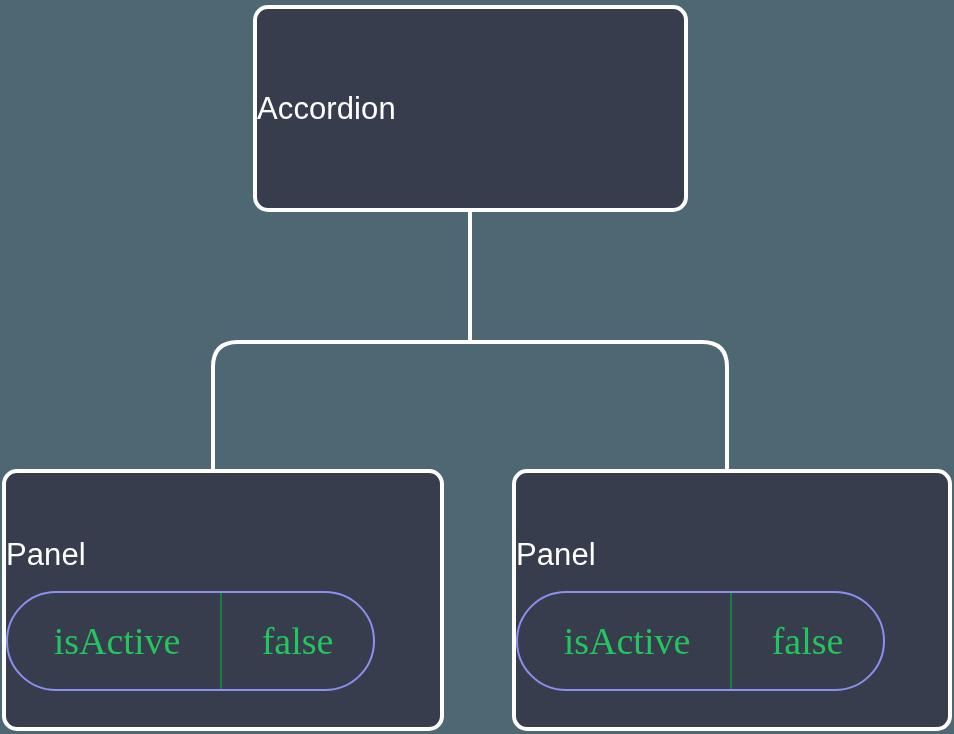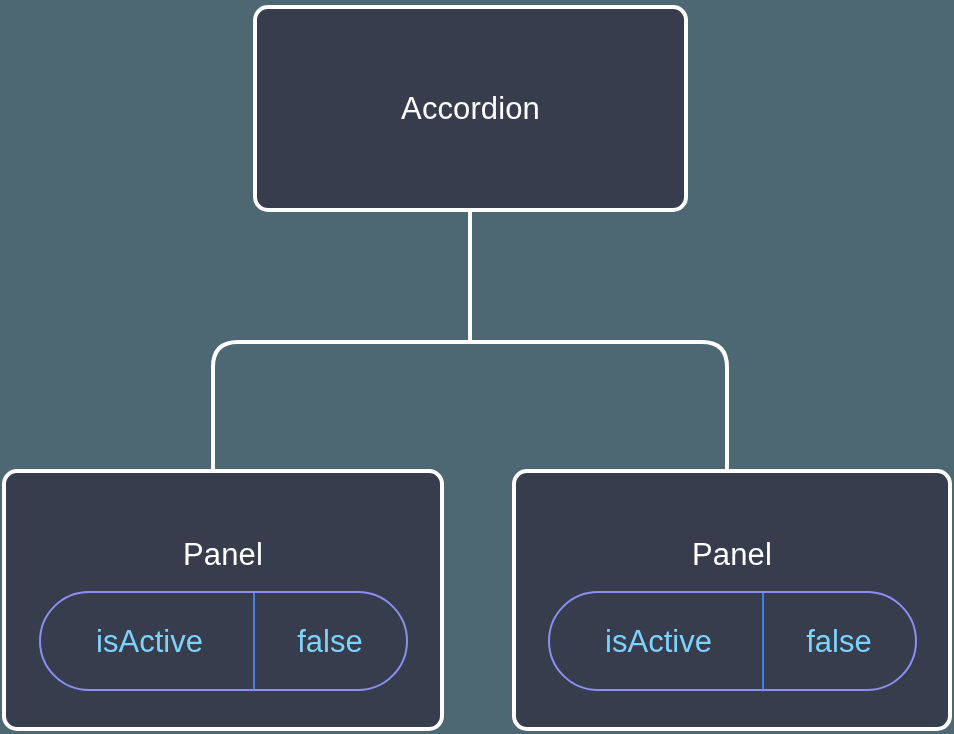--- a/index.html
+++ b/index.html
@@ -34,21 +34,20 @@
   
   .node {
     position: absolute;
     z-index: 2;
     box-sizing: border-box;
     background: #373d4c;
     border: 4px solid #ffffff;
     border-radius: 15px;
     display: flex;
     flex-direction: column;
-    align-items: center;
   }
 
   .node-root {
     left: 253px;
     top: 5px;
     width: 435px;
     height: 207px;
     justify-content: center;
   }
 
@@ -81,34 +80,35 @@
     align-items: stretch;
     overflow: hidden;
   }
   .pill.left-pill  { width: 369px; }
   .pill.right-pill { width: 369px; }
 
   .pill-cell {
     display: flex;
     align-items: center;
     justify-content: center;
-    color: #7dd3fc;
-    font-size: 31px;
+    color: #22c55e;
+    font-size: 38px;
     font-weight: 400;
     line-height: 1;
     white-space: nowrap;
     box-sizing: border-box;
+    font-family: Liberation Serif, serif;
   }
   .pill-key {
     flex: 0 0 212px;
     padding-left: 6px;
   }
   .pill-val {
     flex: 1 1 auto;
-    border-left: 2px solid #3b82f6;
+    border-left: 2px solid #15803d;
   }
 </style>
 </head>
 <body>
 
 <div id="stage">
 
   <svg id="edges" viewBox="0 0 954 734" width="954" height="734" xmlns="http://www.w3.org/2000/svg" aria-hidden="true">
 
     <path d="M 470 210 L 470 342" fill="none" stroke="#ffffff" stroke-width="4" stroke-linecap="butt"></path>

